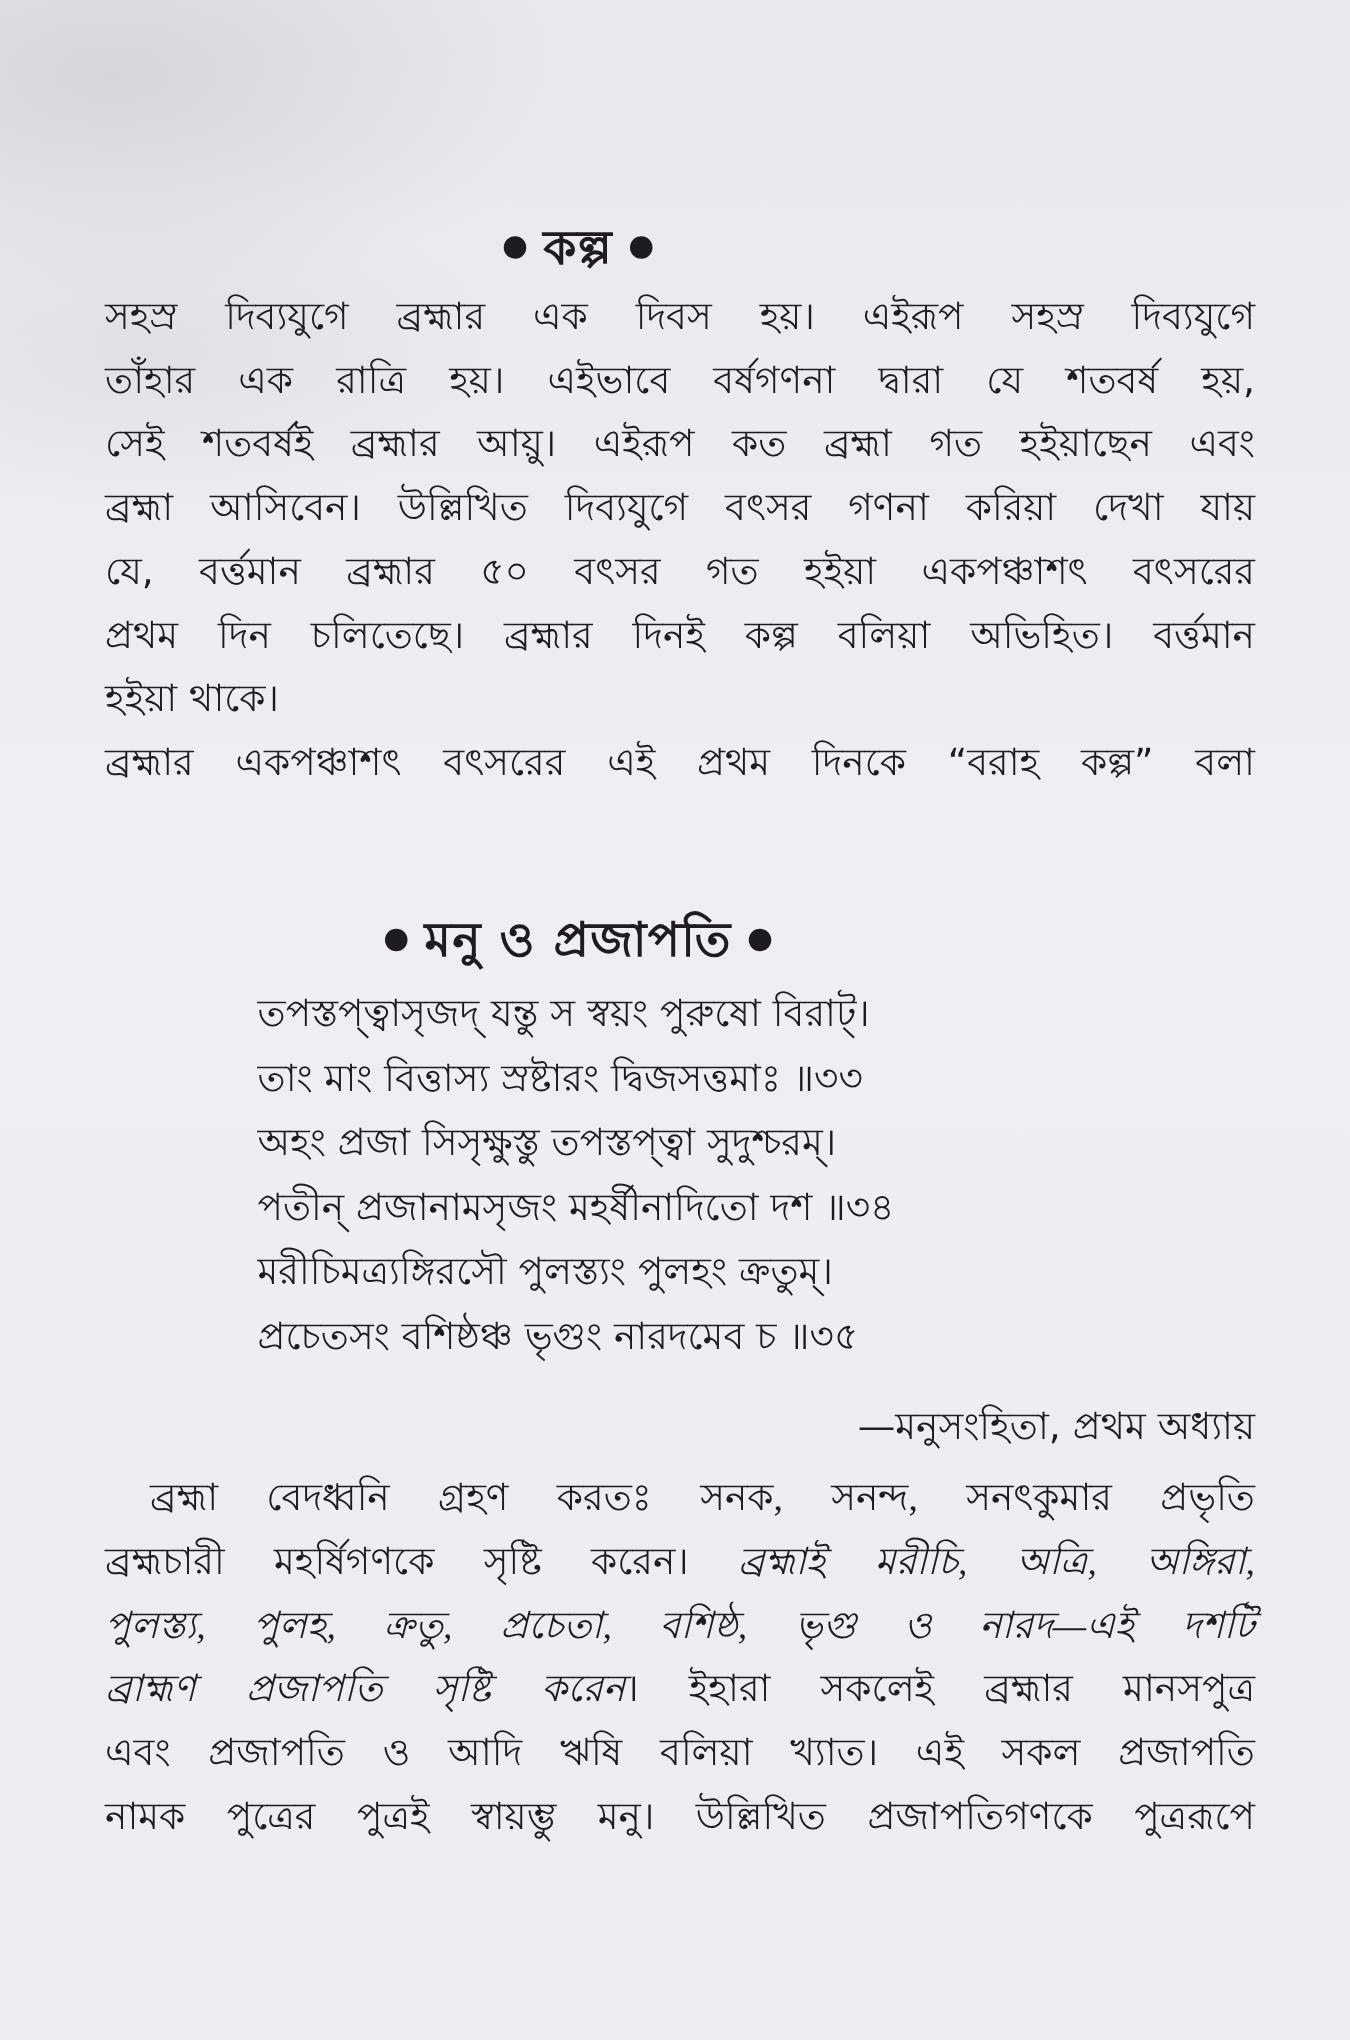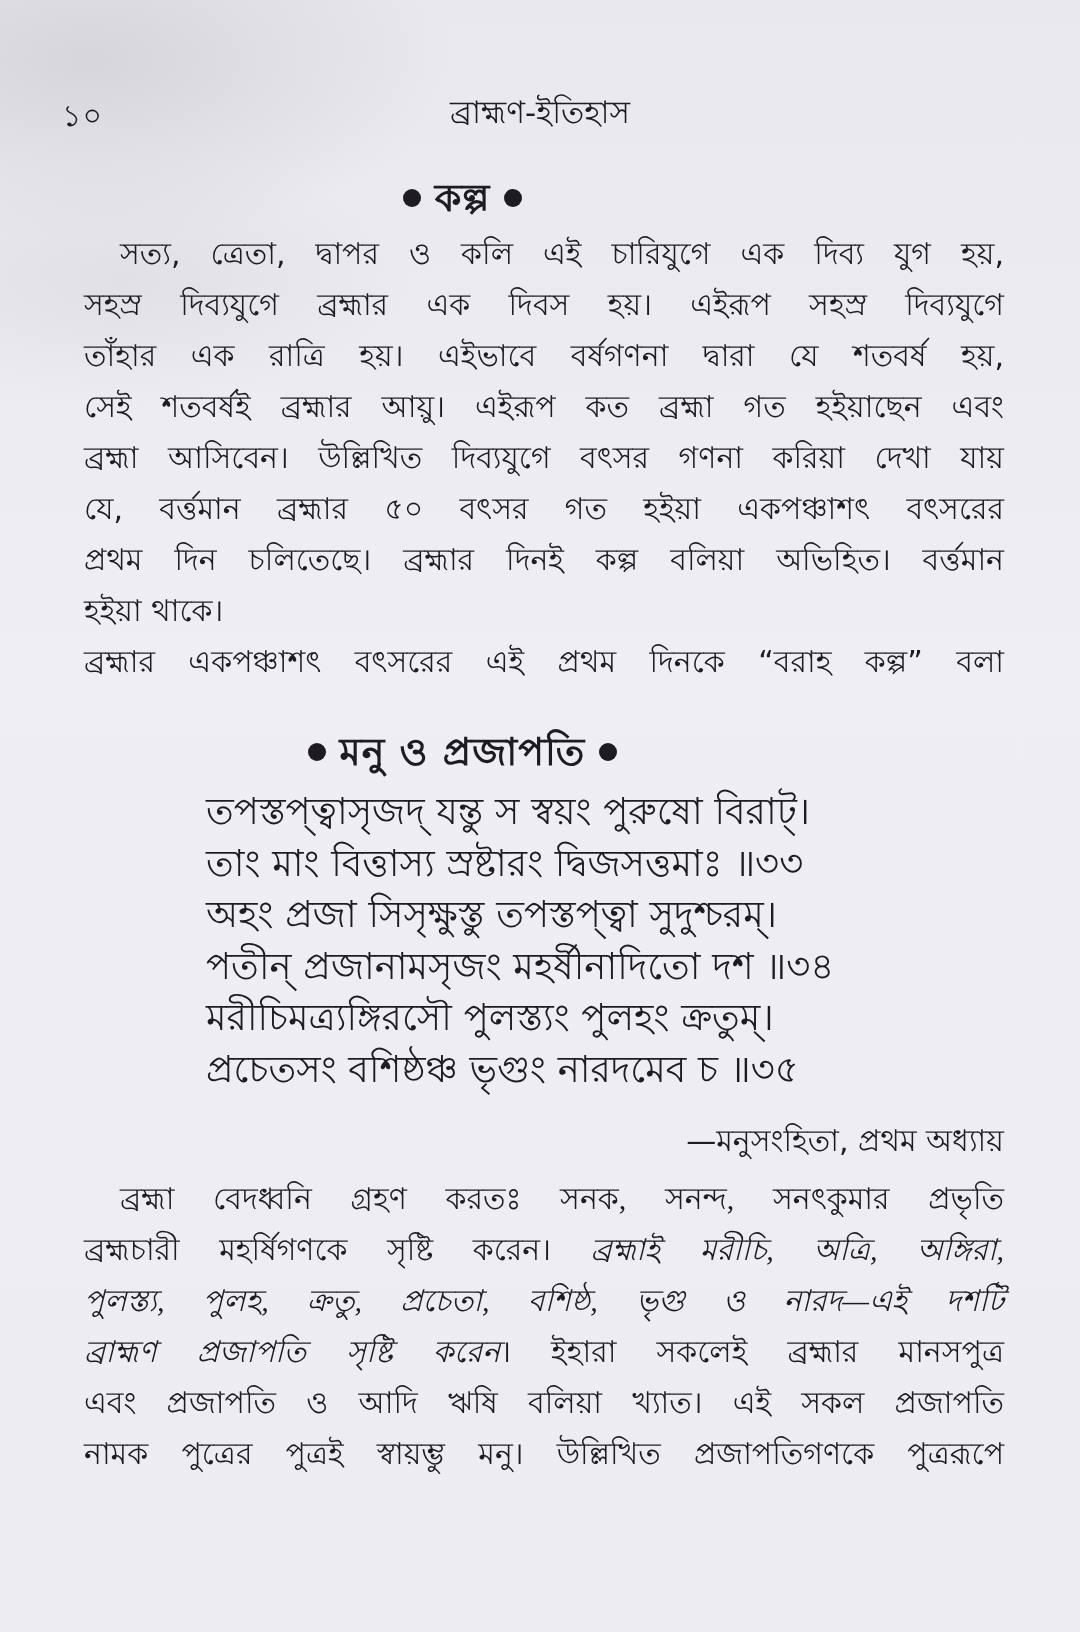--- a/index.html
+++ b/index.html
@@ -40,45 +40,40 @@
     .para {
       position: absolute; left: 84px; width: 920px;
       font-size: 30px; line-height: 51px;
       text-align: justify;
     }
     .para .line { display: block; white-space: nowrap; text-align-last: justify; text-align: justify; }
     .para .line.last { text-align-last: left; }
     .para .indent { padding-left: 36px; }
     .verse {
       position: absolute; left: 206px; width: 800px;
-      font-size: 37px; line-height: 51.5px;
+      font-size: 30px; line-height: 51.5px;
     }
     .verse .line { display: block; white-space: nowrap; }
     .attribution {
       position: absolute; right: 76px; top: 1117px;
       font-size: 30px;
     }
     .italic { font-style: italic; }
   </style>
 </head>
 <body>
 
 <div class="page">
 
-  <div class="header">
-    <span class="page-number">১০</span>
-    <div class="running-title">ব্রাহ্মণ-ইতিহাস</div>
-  </div>
 
   <div class="section-heading" style="top:168px;">
     <span class="bullet"></span><span>কল্প</span><span class="bullet"></span>
   </div>
 
   <div class="para" style="top:228px;">
-    <span class="line indent">সত্য, ত্রেতা, দ্বাপর ও কলি এই চারিযুগে এক দিব্য যুগ হয়,</span>
     <span class="line">সহস্র দিব্যযুগে ব্রহ্মার এক দিবস হয়। এইরূপ সহস্র দিব্যযুগে</span>
     <span class="line">তাঁহার এক রাত্রি হয়। এইভাবে বর্ষগণনা দ্বারা যে শতবর্ষ হয়,</span>
     <span class="line">সেই শতবর্ষই ব্রহ্মার আয়ু। এইরূপ কত ব্রহ্মা গত হইয়াছেন এবং</span>
     <span class="line">ব্রহ্মা আসিবেন। উল্লিখিত দিব্যযুগে বৎসর গণনা করিয়া দেখা যায়</span>
     <span class="line">যে, বর্ত্তমান ব্রহ্মার ৫০ বৎসর গত হইয়া একপঞ্চাশৎ বৎসরের</span>
     <span class="line">প্রথম দিন চলিতেছে। ব্রহ্মার দিনই কল্প বলিয়া অভিহিত। বর্ত্তমান</span>
     <span class="line last">হইয়া থাকে।</span>
     <span class="line">ব্রহ্মার একপঞ্চাশৎ বৎসরের এই প্রথম দিনকে “বরাহ কল্প” বলা</span>
   </div>
 

